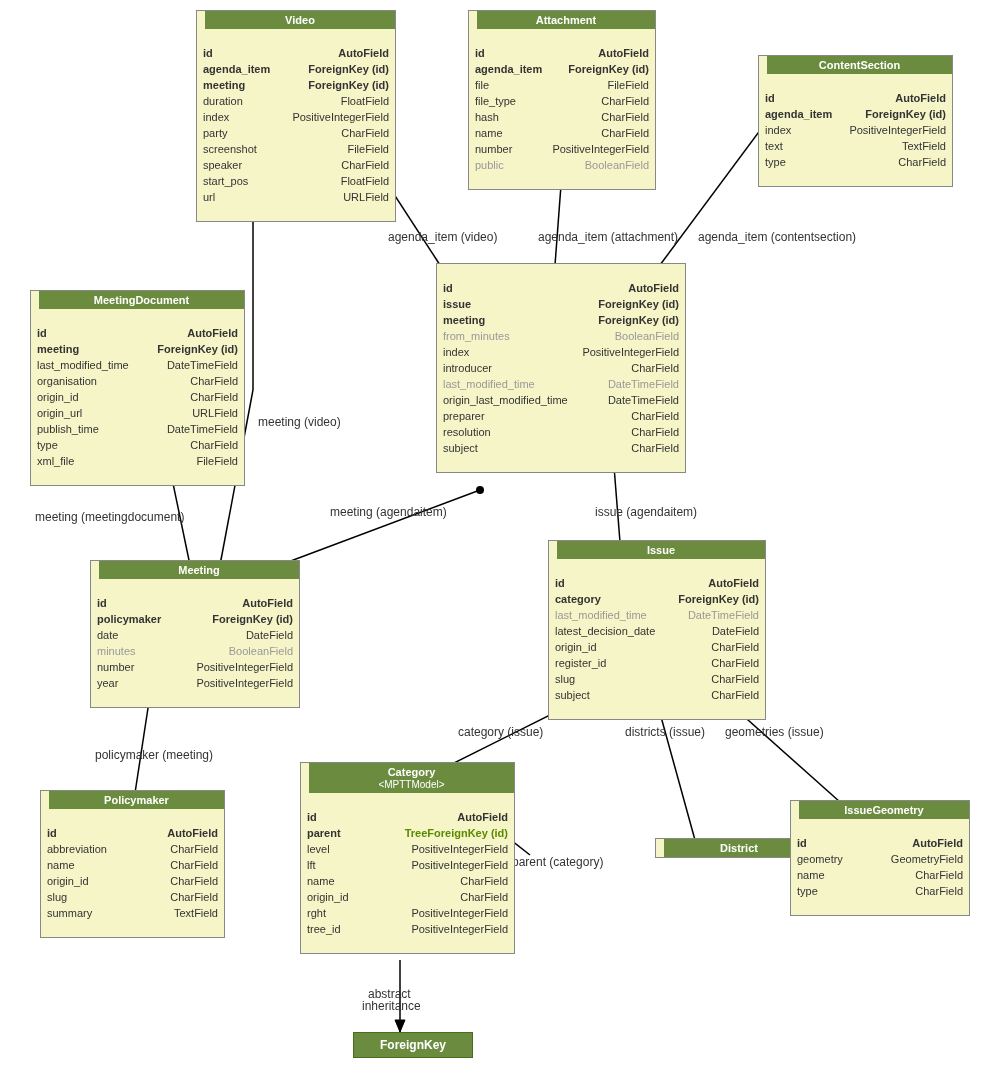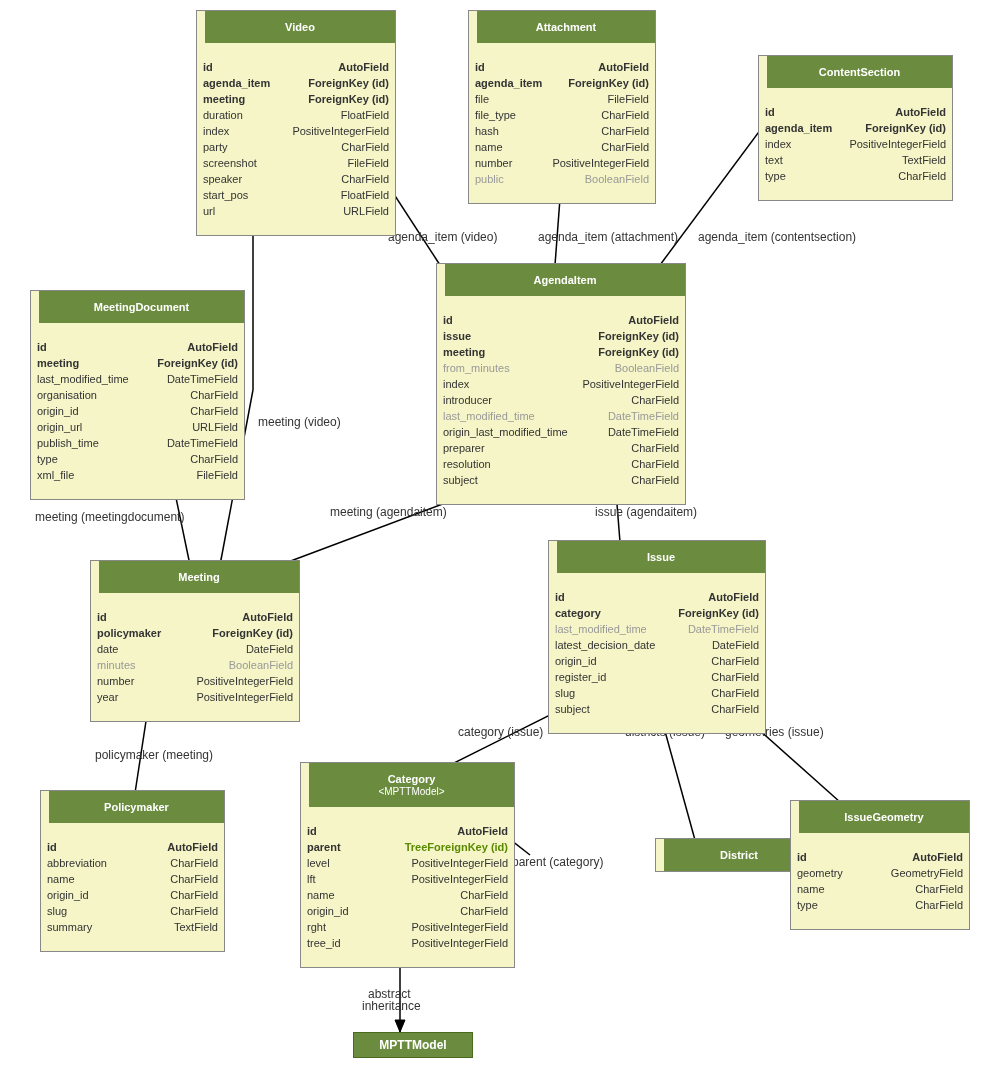--- a/index.html
+++ b/index.html
@@ -21,21 +21,21 @@
       position: absolute;
       border: 1px solid #888;
       background: #f5f5c8;
       min-width: 160px;
     }
     .db-table-header {
       background: #6b8c3e;
       color: #fff;
       font-weight: bold;
       text-align: center;
-      padding: 10px 6px;
+      padding: 3px 6px;
       font-size: 11px;
       margin-left: 8px;
     }
     .db-table-header .subtitle {
       font-weight: normal;
       font-size: 10px;
     }
     .db-table-body {
       padding: 16px 4px;
     }
@@ -269,21 +269,20 @@
           <span class="field-type">TextField</span>
         </div>
       <div class="db-row">
           <span class="field-name">type</span>
           <span class="field-type">CharField</span>
         </div>
     </div>
   </div>
 
   <div class="db-table" style="left:436px;top:263px;width:250px">
-    <div class="db-table-header">AgendaItem</div>
     <div class="db-table-body">
       <div class="db-row">
           <span class="field-name bold">id</span>
           <span class="field-type bold">AutoField</span>
         </div>
       <div class="db-row">
           <span class="field-name bold">issue</span>
           <span class="field-type bold">ForeignKey (id)</span>
         </div>
       <div class="db-row">
@@ -524,15 +523,15 @@
           <span class="field-name">name</span>
           <span class="field-type">CharField</span>
         </div>
       <div class="db-row">
           <span class="field-name">type</span>
           <span class="field-type">CharField</span>
         </div>
     </div>
   </div>
 
-  <div class="mptt-box" style="left:353px;top:1032px;width:120px">MPTTModel</div>
+  <div class="mptt-box" style="left:353px;top:1032px;width:120px">ForeignKey</div>
 
 </div>
 
 </body></html>

